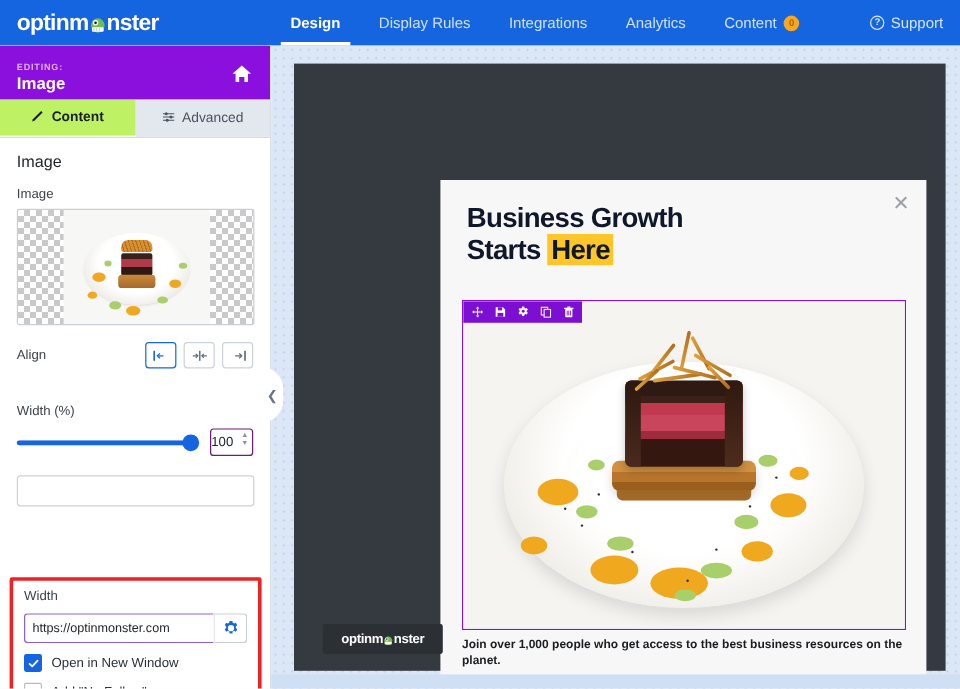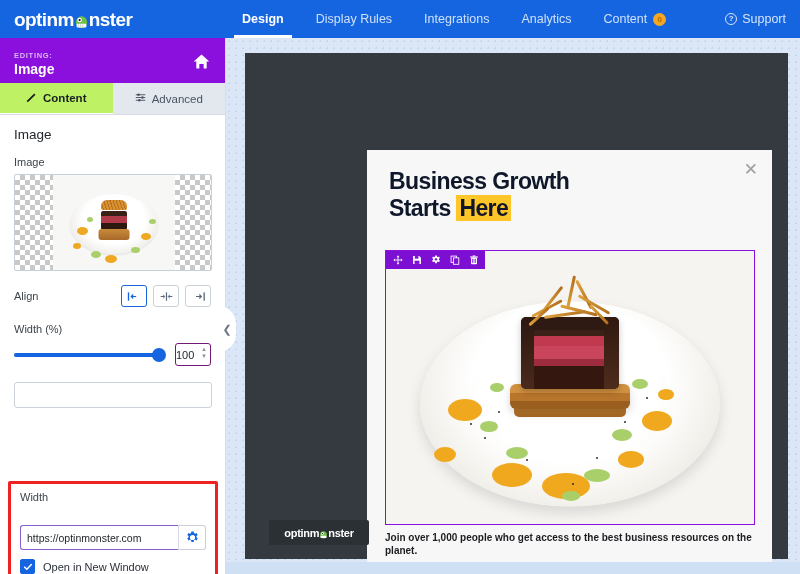--- a/index.html
+++ b/index.html
@@ -125,21 +125,21 @@
 
   .align-row { display: flex; align-items: center; justify-content: space-between; margin-top: 14px; }
   .align-btns { display: flex; gap: 6px; }
   .align-btn {
     width: 26px; height: 22px; border: 1px solid #ccd2d9; border-radius: 3px;
     background: #fff; display: flex; align-items: center; justify-content: center;
     cursor: pointer;
   }
   .align-btn.selected { border-color: #1565e0; }
 
-  .width-row { margin-top: 16px; }
+  .width-row { margin-top: 30px; }
   .slider-row { display: flex; align-items: center; gap: 10px; margin-top: 8px; }
   .slider-track {
     flex: 1; height: 4px; background: #c9d4e4; border-radius: 2px; position: relative;
     cursor: pointer;
   }
   .slider-fill { position: absolute; left: 0; top: 0; height: 4px; background: #1565e0; border-radius: 2px; }
   .slider-thumb {
     position: absolute; top: -5px; width: 14px; height: 14px; border-radius: 50%;
     background: #1565e0; cursor: grab;
   }
@@ -158,21 +158,21 @@
     width: 198px; height: 26px; border: 1px solid #ccd2d9; border-radius: 3px;
     background: #fff; font-size: 11px; padding: 0 7px; color: #23272c;
     font-family: "Liberation Sans", sans-serif;
   }
 
   .link-box {
     position: absolute; left: 8px; top: 443px; width: 210px; height: 126px;
     border: 3px solid #ee2222; border-radius: 2px; background: #fff;
     padding: 7px 9px 0 9px;
   }
-  .link-input-row { display: flex; align-items: stretch; margin-top: 22px; }
+  .link-input-row { display: flex; align-items: stretch; margin-top: 8px; }
   .link-input {
     width: 160px; height: 25px; border: 1px solid #8d5fd3; border-right: none;
     border-radius: 3px 0 0 3px; font-size: 10.5px; padding: 0 6px; color: #23272c;
     font-family: "Liberation Sans", sans-serif; background: #fff;
   }
   .link-gear {
     width: 28px; height: 25px; border: 1px solid #c9cfd6; border-left: 1px solid #d9d9e3;
     border-radius: 0 3px 3px 0; background: #fff;
     display: flex; align-items: center; justify-content: center; cursor: pointer;
   }

